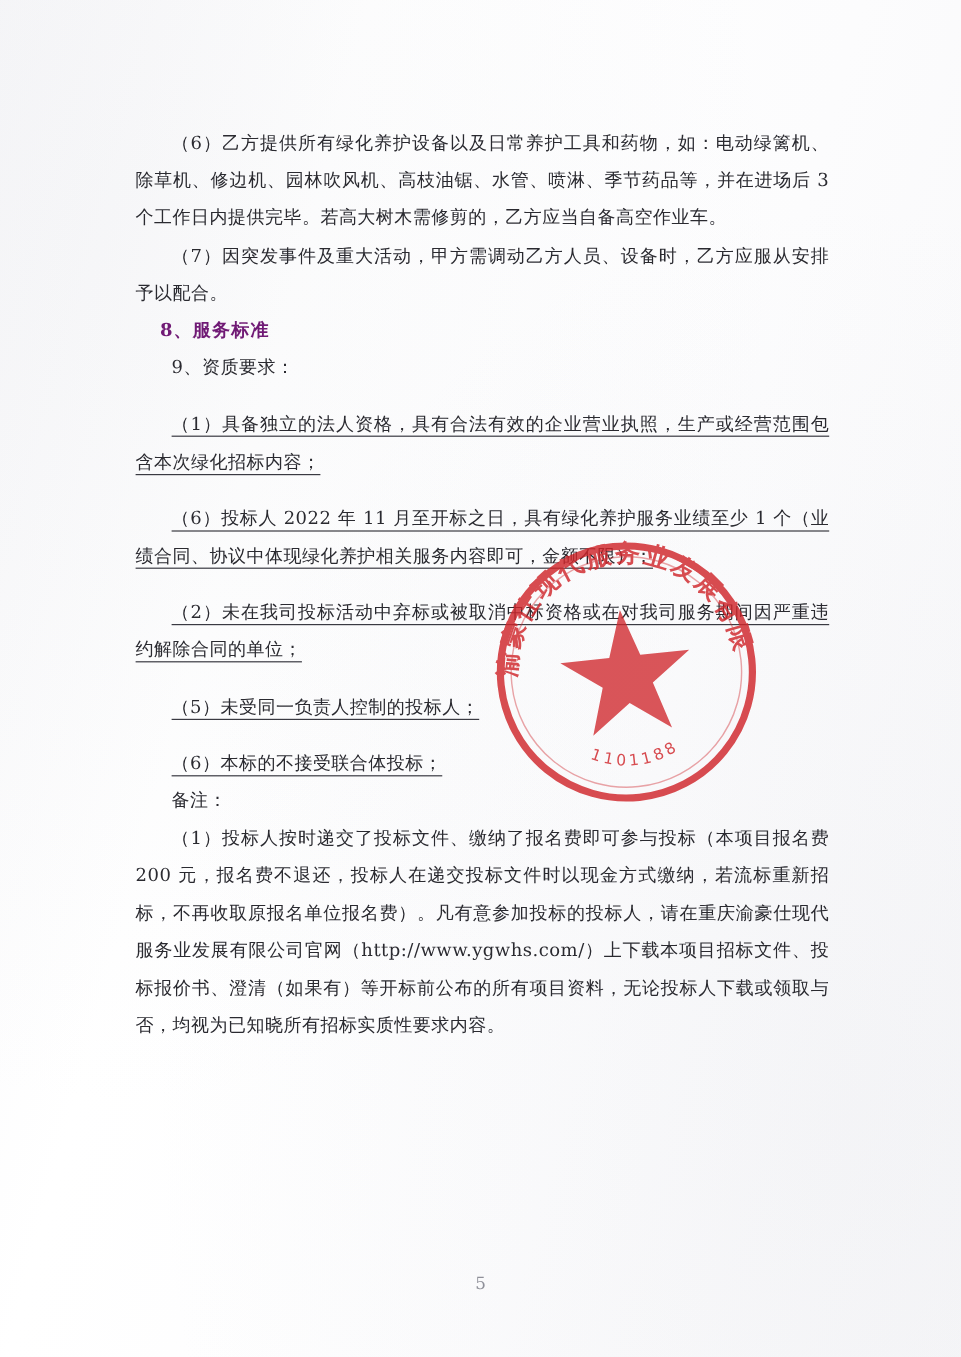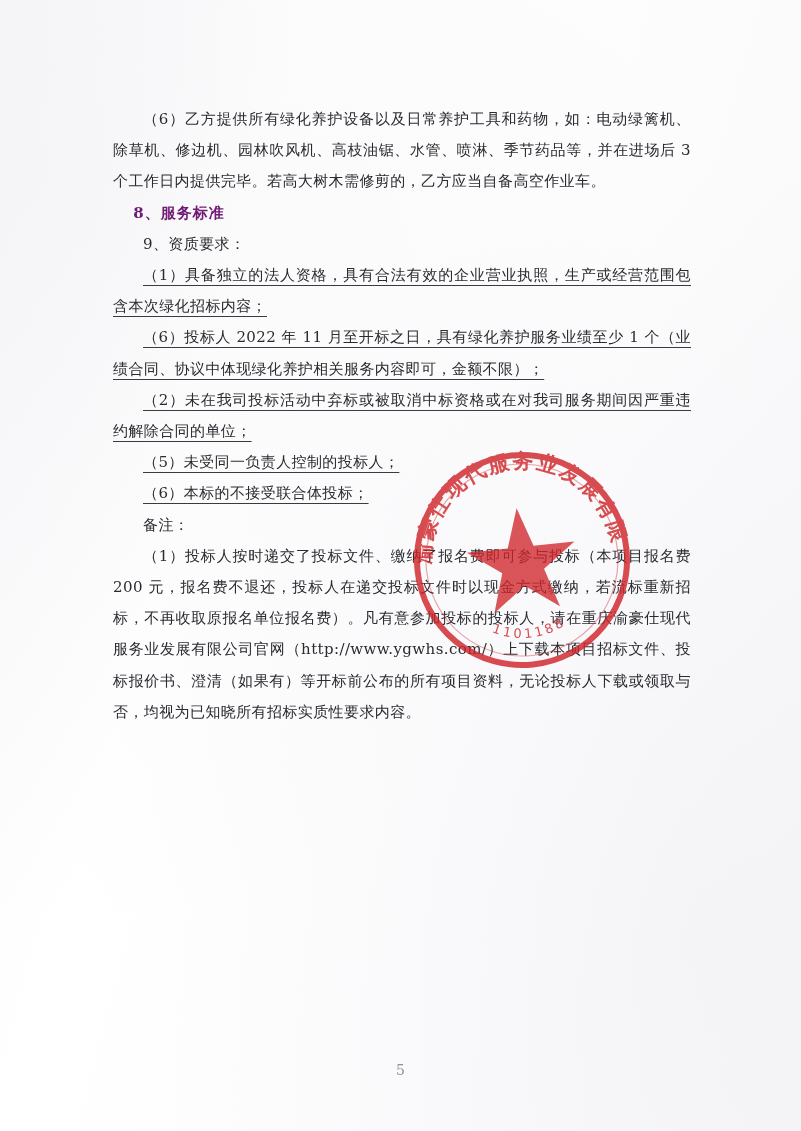--- a/index.html
+++ b/index.html
@@ -58,20 +58,21 @@
     letter-spacing: 1px;
     color: #701a75;
   }
 
   
   .ul-block {
     text-decoration: underline;
     text-decoration-color: #3a3a42;
     text-decoration-thickness: 1.1px;
     text-underline-offset: 5px;
+    margin-top: 16px;
   }
 
   
   .seal {
     position: absolute;
     left: 404px;
     top: 442px;
     width: 236px;
     height: 236px;
     pointer-events: none;
@@ -93,20 +94,21 @@
 </style>
 </head>
 <body>
 
 <div class="paper"></div>
 
 <div class="page">
 
   <p class="indent">（6）乙方提供所有绿化养护设备以及日常养护工具和药物，如：电动绿篱机、除草机、修边机、园林吹风机、高枝油锯、水管、喷淋、季节药品等，并在进场后 3 个工作日内提供完毕。若高大树木需修剪的，乙方应当自备高空作业车。</p>
 
+  <p class="indent">（7）因突发事件及重大活动，甲方需调动乙方人员、设备时，乙方应服从安排予以配合。</p>
 
   <p class="heading">8、服务标准</p>
 
 
   <p class="indent">9、资质要求：</p>
 
   <p class="indent ul-block">（1）具备独立的法人资格，具有合法有效的企业营业执照，生产或经营范围包含本次绿化招标内容；</p>
 
 
   <p class="indent ul-block">（6）投标人 2022 年 11 月至开标之日，具有绿化养护服务业绩至少 1 个（业绩合同、协议中体现绿化养护相关服务内容即可，金额不限）；</p>

